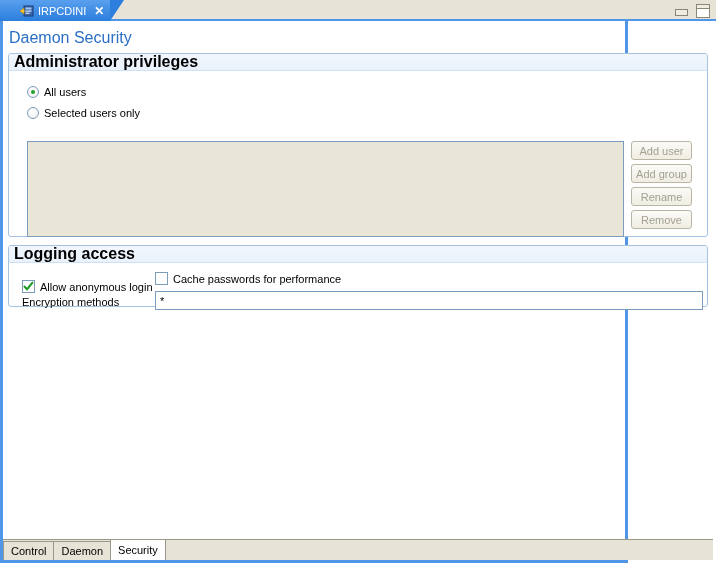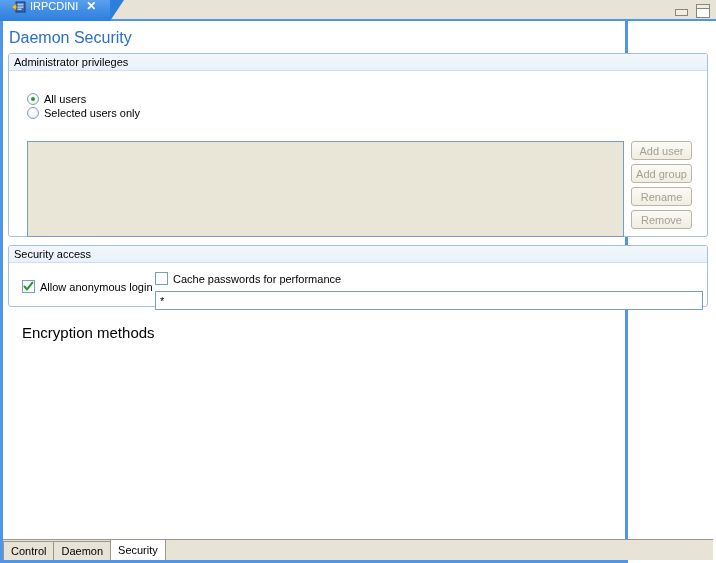--- a/index.html
+++ b/index.html
@@ -30,21 +30,22 @@
     border-bottom: 2px solid #4f96e8;
     box-sizing: border-box;
   }
   .edtab {
     position: absolute;
     left: 0; top: 0;
     height: 21px;
     width: 110px;
     background: linear-gradient(to bottom, #5aa0ee 0%, #3f8ce4 55%, #2d7fdd 100%);
     display: flex;
-    padding-left: 12px;
+    align-items: center;
+    padding-left: 20px;
     box-sizing: border-box;
   }
   .edtab::after {
     content: "";
     position: absolute;
     right: -14px; top: 0;
     width: 0; height: 0;
     border-style: solid;
     border-width: 21px 14px 0 0;
     border-color: #2d7fdd transparent transparent transparent;
@@ -131,22 +132,22 @@
     width: 700px;
     border: 1px solid #a5c3e0;
     border-radius: 3px;
     background: #ffffff;
     box-sizing: border-box;
   }
   .group-header {
     height: 17px;
     background: linear-gradient(to bottom, #f2f7fd 0%, #e9f1fb 100%);
     border-bottom: 1px solid #cfe0f2;
-    font-weight: normal;
-    font-size: 11px;
+    font-weight: bold;
+    font-size: 16px;
     color: #000000;
     display: flex;
     align-items: center;
     padding-left: 5px;
     box-sizing: border-box;
     border-radius: 2px 2px 0 0;
   }
   .group-body { position: relative; }
 
   
@@ -225,22 +226,21 @@
     flex: 0 0 13px;
     cursor: pointer;
   }
   .checkbox.checked svg { display: block; }
   .checkbox svg { display: none; position: absolute; left: 0; top: 0; }
   .check-label { font-size: 11px; }
 
   
   .field-label {
     position: absolute;
-    font-size: 15px;
-    margin-top: 28px;
+    font-size: 11px;
   }
   .textfield {
     position: absolute;
     background: #ffffff;
     border: 1px solid #7a9cc0;
     box-sizing: border-box;
     font-family: "Liberation Sans", sans-serif;
     font-size: 11px;
     color: #000000;
     padding: 0 4px;
@@ -310,21 +310,21 @@
   </div>
 
   <div class="frame">
 
     <div class="page-title">Daemon Security</div>
 
     <div class="group" style="top:32px; height:184px;">
       <div class="group-header">Administrator privileges</div>
       <div class="group-body" style="height:166px;">
 
-        <div class="radio-row" style="left:18px; top:22px;">
+        <div class="radio-row" style="left:18px; top:15px;">
           <span class="radio checked"></span>
           <span class="radio-label">All users</span>
         </div>
 
         <div class="radio-row" style="left:18px; top:36px;">
           <span class="radio"></span>
           <span class="radio-label">Selected users only</span>
         </div>
 
         <div class="listbox"></div>
@@ -333,21 +333,21 @@
           <div class="btn">Add user</div>
           <div class="btn">Add group</div>
           <div class="btn">Rename</div>
           <div class="btn">Remove</div>
         </div>
 
       </div>
     </div>
 
     <div class="group" style="top:224px; height:62px;">
-      <div class="group-header">Security access</div>
+      <div class="group-header">Logging access</div>
       <div class="group-body" style="height:44px;">
 
         <div class="check-row" style="left:13px; top:17px;">
           <span class="checkbox checked">
             <svg width="11" height="11" viewBox="0 0 11 11">
               <path d="M1.5 5.5 L4 8.4 L9.4 1.6" stroke="#1f9d28" stroke-width="2.1" fill="none" stroke-linecap="round" stroke-linejoin="round"></path>
             </svg>
           </span>
           <span class="check-label">Allow anonymous login</span>
         </div>

